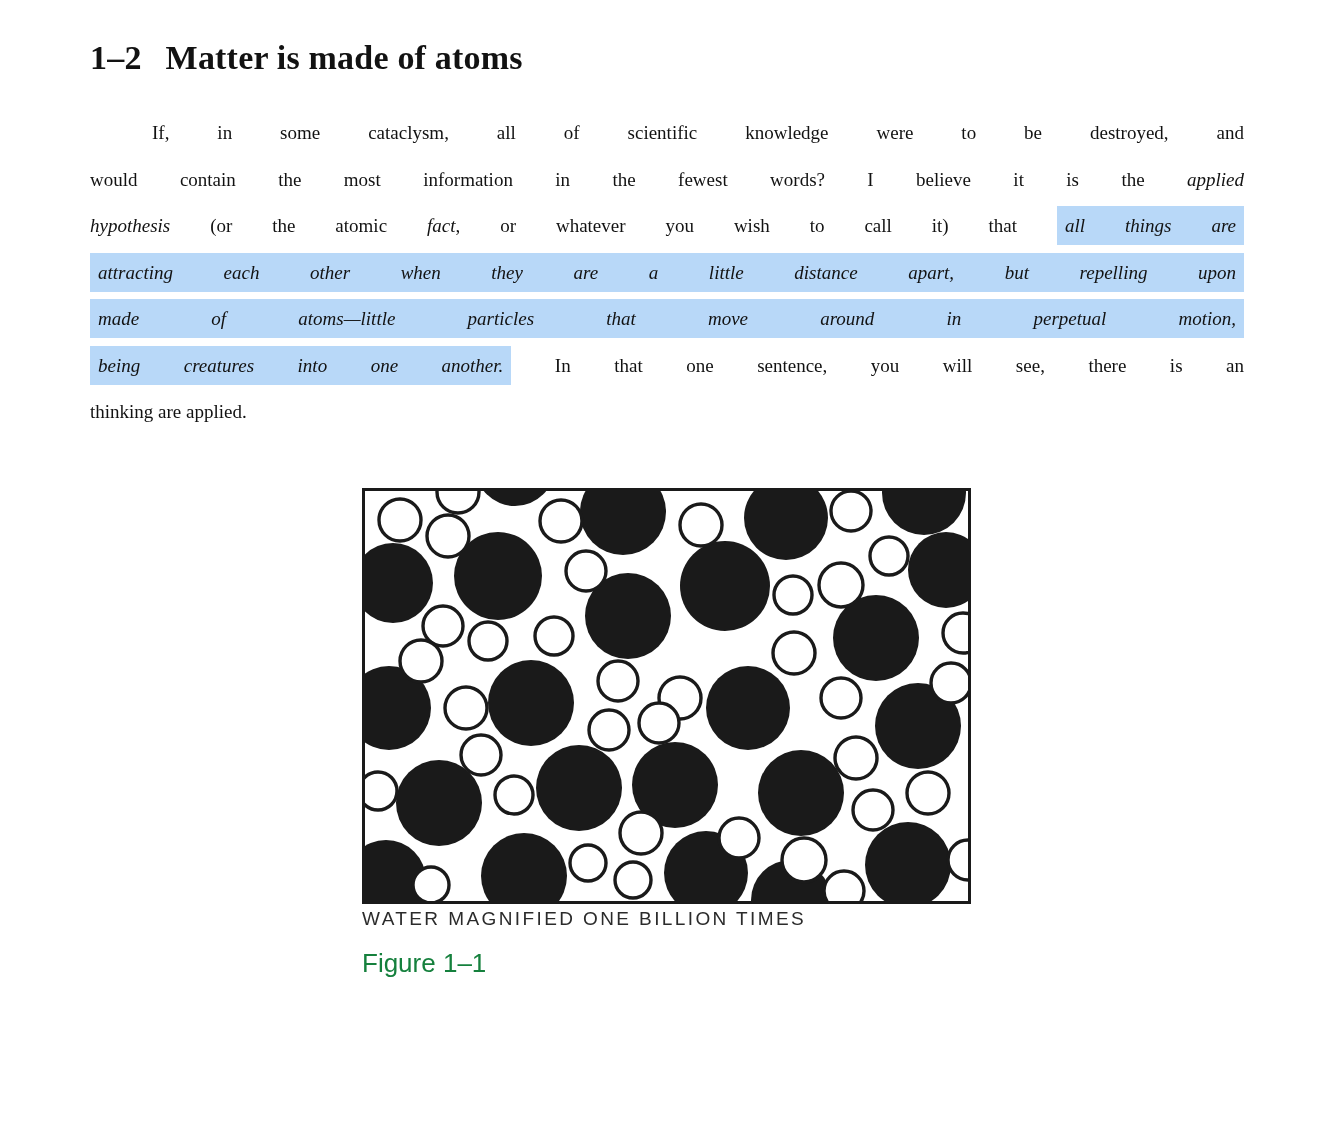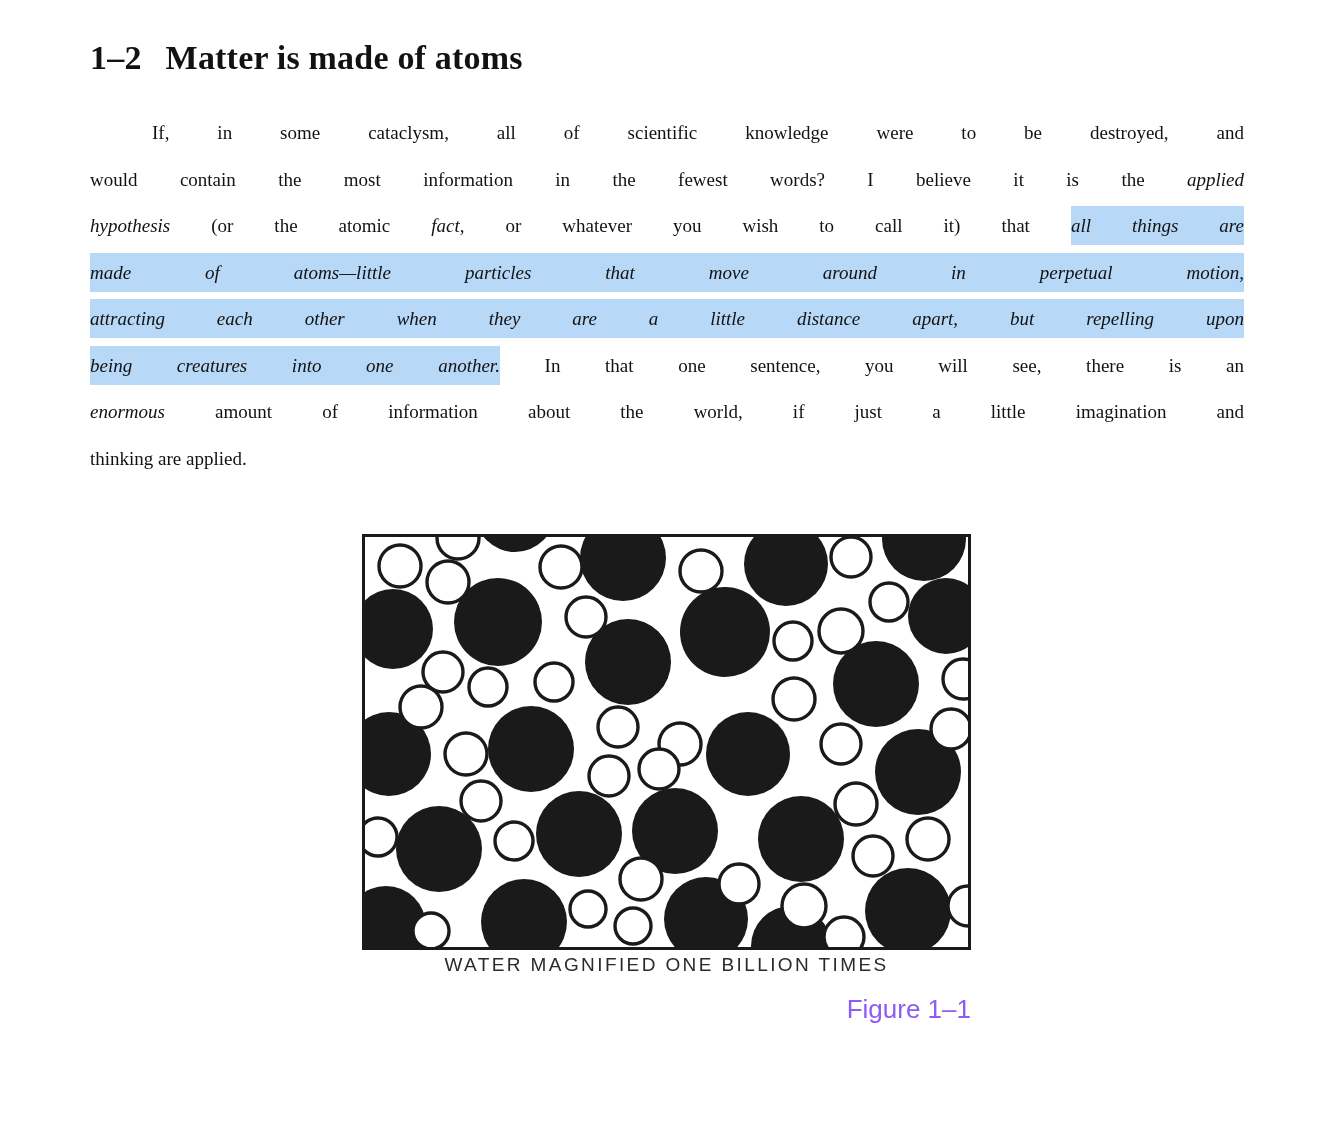--- a/index.html
+++ b/index.html
@@ -30,66 +30,65 @@
   .line {
     text-align: justify;
     text-align-last: justify;
     white-space: nowrap;
   }
   .line.last { text-align-last: left; }
   .line.first { text-indent: 62px; }
   .it { font-style: italic; }
   .hl {
     background: var(--hl, #b8d8f8);
-    padding: 9px 0;
+    padding: 9px 8px;
     -webkit-box-decoration-break: clone;
     box-decoration-break: clone;
   }
   .figure-wrap {
     margin-left: 272px;
     margin-top: 52px;
     width: 609px;
   }
   .figure-box {
     width: 603px;
     height: 410px;
     border: 3px solid var(--ink, #1a1a1a);
     background: #fff;
   }
   .figure-box svg { display: block; }
   .fig-caption {
     font-family: "Liberation Sans", "DejaVu Sans", sans-serif;
     font-size: 19px;
     letter-spacing: 2.4px;
-    text-align: center;
+    text-align: left;
     margin-top: 4px;
     color: #2b2b2b;
     white-space: nowrap;
   }
   .fig-label {
     font-family: "Liberation Sans", "DejaVu Sans", sans-serif;
     font-size: 26px;
-    text-align: right;
+    text-align: left;
     margin-top: 18px;
-    color: #8b5cf6;
+    color: #15803d;
   }
 </style>
 </head>
 <body>
 
 <h1 class="heading"><span class="sec-num">1–2</span><span>Matter is made of atoms</span></h1>
 
 <div class="para">
   <div class="line first"><span>If, in some cataclysm, all of scientific knowledge were to be destroyed, and</span></div>
   <div class="line"><span>would contain the most information in the fewest words? I believe it is the </span><span class="it">applied</span></div>
   <div class="line"><span class="it">hypothesis</span><span> (or the atomic </span><span class="it">fact</span><span>, or whatever you wish to call it) that </span><span class="hl it">all things are</span></div>
+  <div class="line"><span class="hl it">attracting each other when they are a little distance apart, but repelling upon</span></div>
   <div class="line"><span class="hl it">made of atoms—little particles that move around in perpetual motion,</span></div>
-  <div class="line"><span class="hl it">attracting each other when they are a little distance apart, but repelling upon</span></div>
   <div class="line"><span class="hl it">being creatures into one another.</span><span> In that one sentence, you will see, there is an</span></div>
-  <div class="line"><span class="it">enormous</span><span> amount of information about the world, if just a little imagination and</span></div>
   <div class="line last"><span>thinking are applied.</span></div>
 </div>
 
 <div class="figure-wrap">
   <div class="figure-box">
     <svg width="603" height="410" viewBox="0 0 603 410" xmlns="http://www.w3.org/2000/svg">
         <circle cx="28" cy="92" r="40" fill="#1a1a1a"></circle>
         <circle cx="133" cy="85" r="44" fill="#1a1a1a"></circle>
         <circle cx="150" cy="-25" r="40" fill="#1a1a1a"></circle>
         <circle cx="258" cy="21" r="43" fill="#1a1a1a"></circle>

